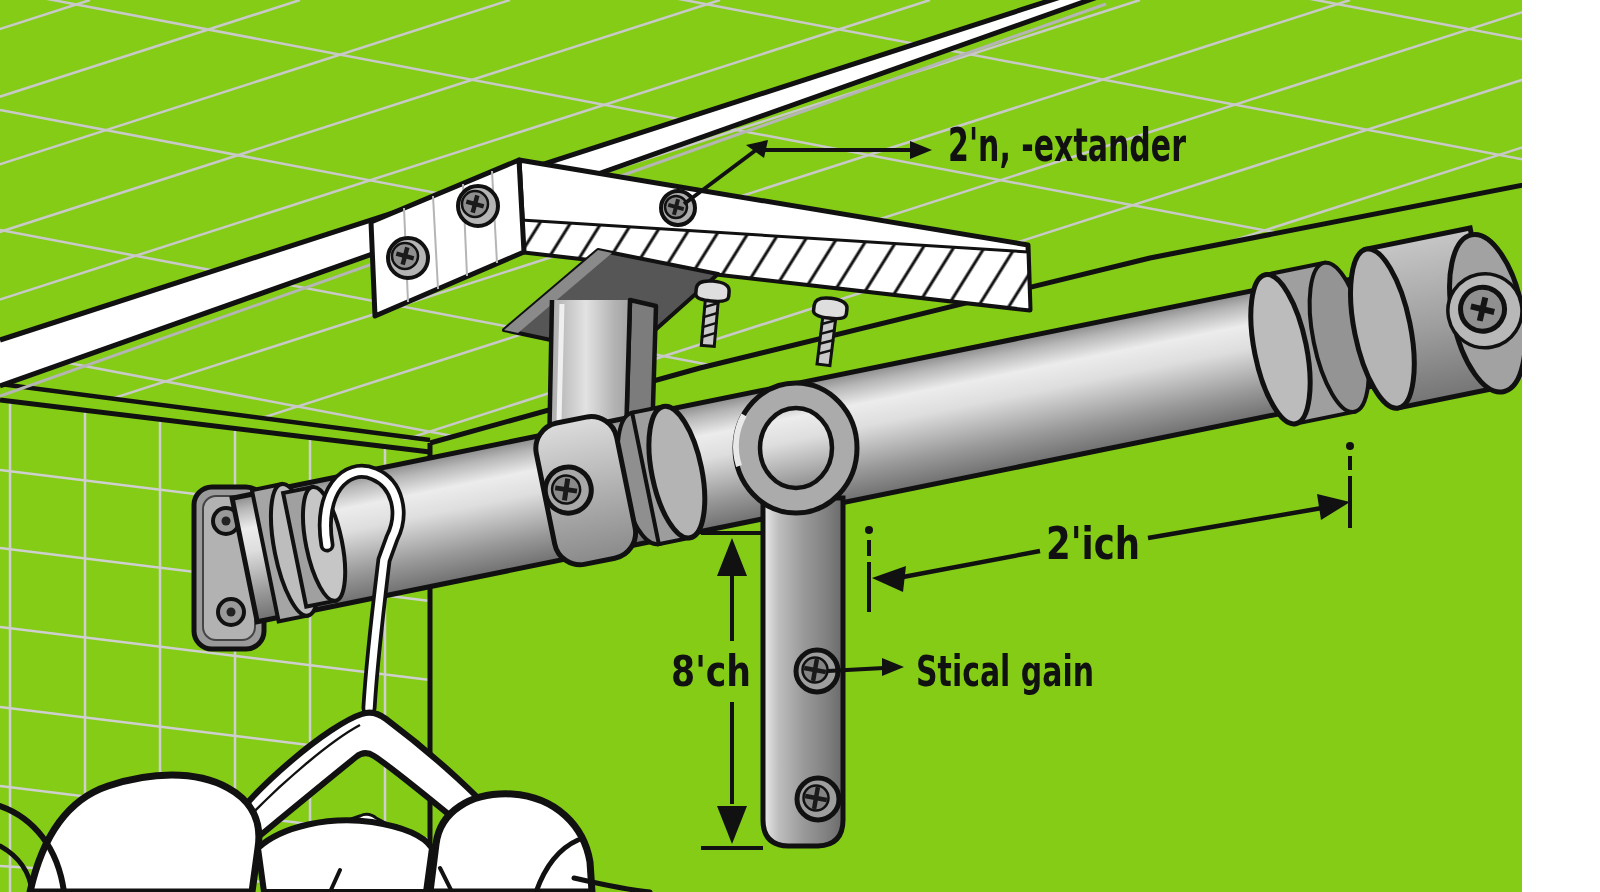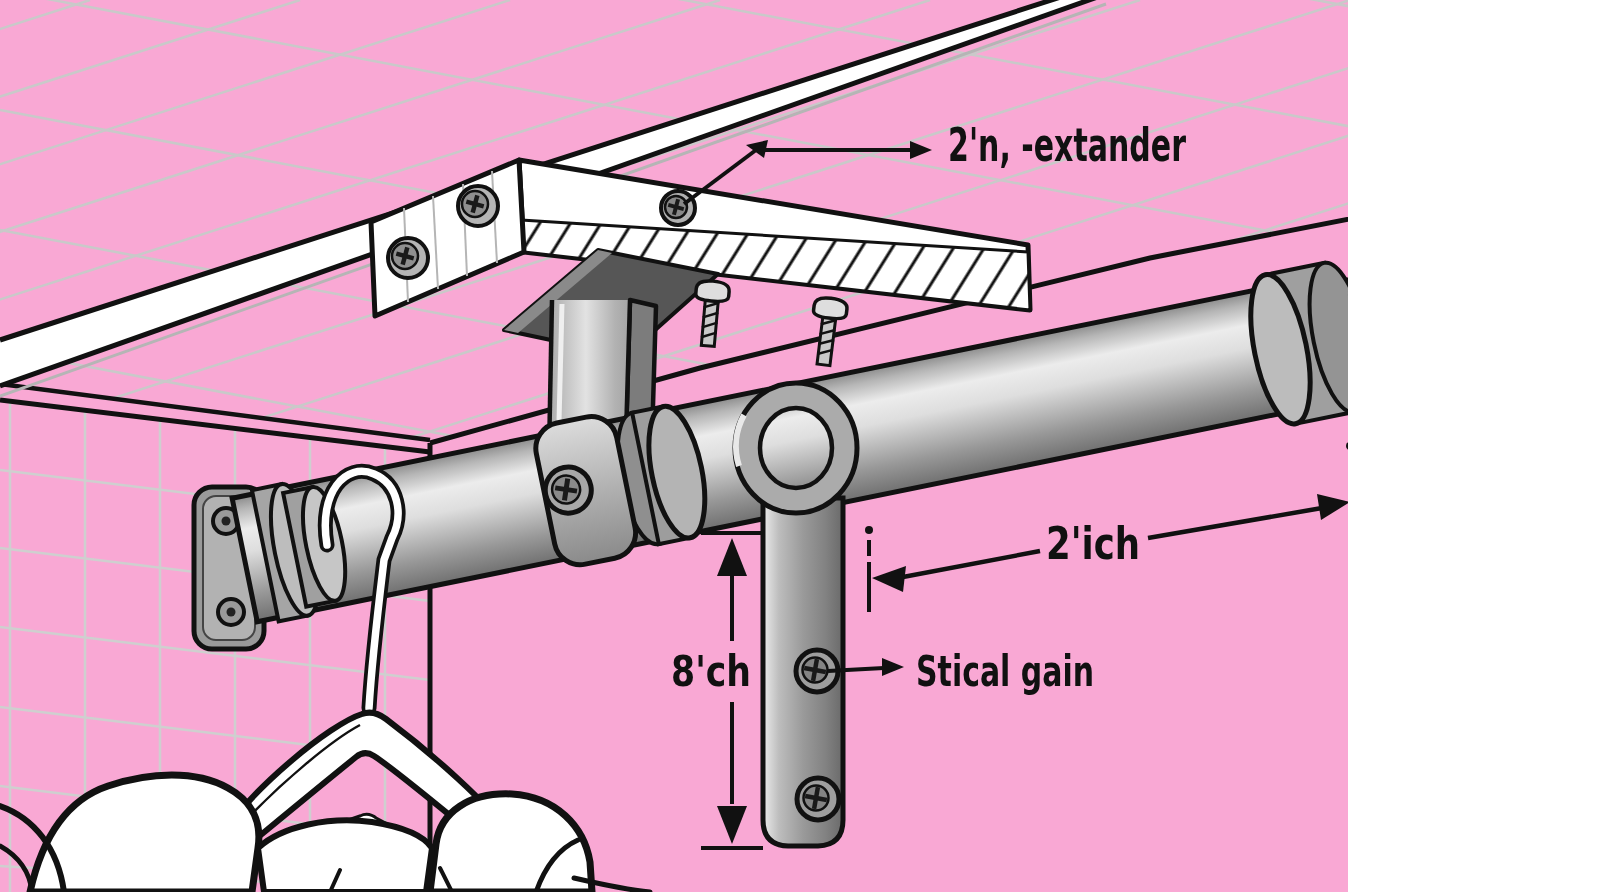--- a/index.html
+++ b/index.html
@@ -1,16 +1,16 @@
 <!DOCTYPE html>
 <html><head>
 <meta charset="utf-8">
 <style>
   html,body{margin:0;padding:0;background:#fff;}
-  .stage{position:relative;width:1348px;height:892px;overflow:hidden;background:#f9a8d4;
+  .stage{position:relative;width:1522px;height:892px;overflow:hidden;background:#84cc16;
          font-family:"DejaVu Sans","Liberation Sans",sans-serif;}
   svg{display:block}
   text{font-family:"DejaVu Sans","Liberation Sans",sans-serif;font-weight:bold;fill:#111;}
 </style>
 </head>
 <body>
 
 <div class="stage">
 <svg width="1600" height="892" viewBox="0 0 1600 892">
   <defs>

